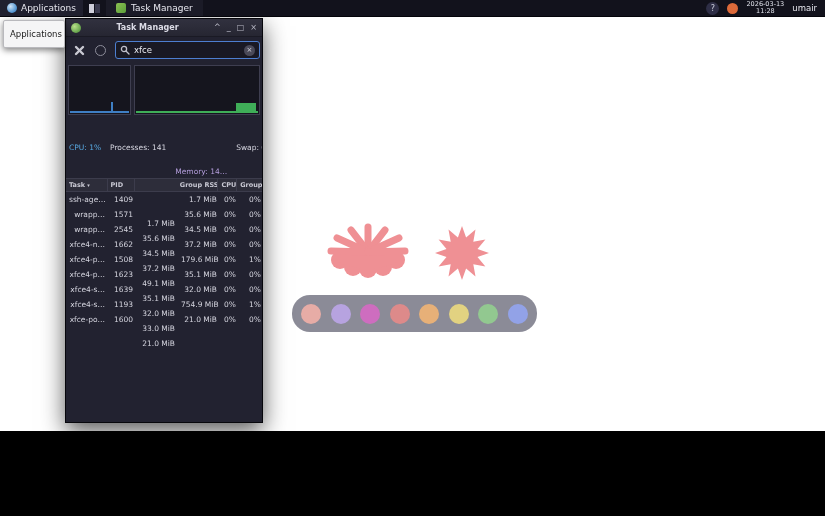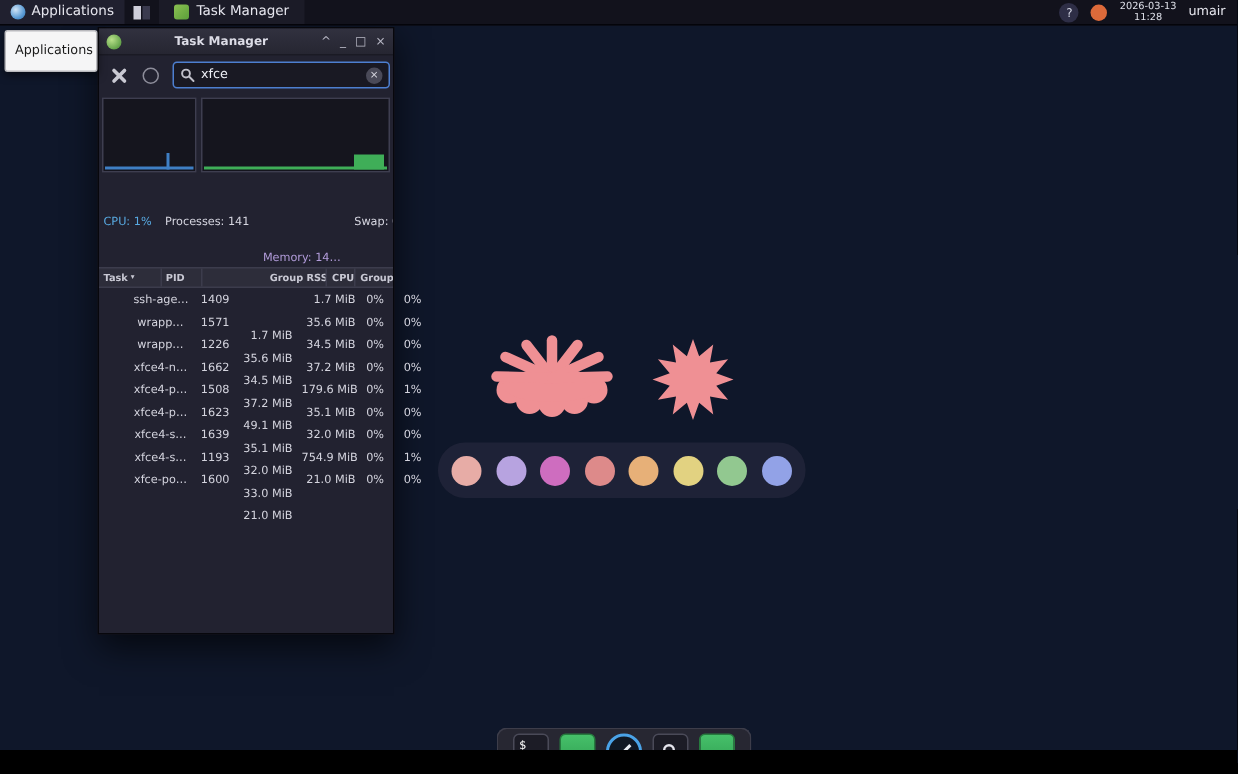--- a/index.html
+++ b/index.html
@@ -1,18 +1,18 @@
 <!DOCTYPE html>
 <html><head>
 <meta charset="utf-8">
 <style>
   *{margin:0;padding:0;box-sizing:border-box;}
   html,body{background:#000;}
   body{font-family:"DejaVu Sans",sans-serif;}
-  .screen{position:relative;width:825px;height:500px;background:#0f172a;overflow:hidden;}
+  .screen{position:relative;width:825px;height:431px;background:#ffffff;overflow:hidden;}
 
   
   .panel{position:absolute;left:0;top:0;width:825px;height:17px;background:#12121c;
          display:flex;justify-content:space-between;align-items:center;color:#e6e6ee;
          font-size:9px;border-bottom:1px solid #04040a;z-index:30;}
   .panel-left{display:flex;align-items:center;height:100%;}
   .apps-btn{display:flex;align-items:center;gap:4px;padding:0 7px;height:100%;background:#20202f;}
   .apps-icon{width:10px;height:10px;border-radius:50%;
              background:radial-gradient(circle at 35% 35%,#cfe3f5,#5b9bd5 60%,#2f6ea8);}
   .pager{display:flex;gap:1px;margin:0 6px;}
@@ -75,21 +75,21 @@
   .c-task{width:42px;}
   .c-pid{width:28px;}
   .c-rss{width:42px;margin-top:48px;}
   .c-grss{width:42px;}
   .c-cpu{width:19px;}
   .c-gcpu{width:25px;border-right:none;}
   .tbody{flex:0 0 auto;}
   .trow{display:flex;height:15px;font-size:7.5px;color:#d4d4de;align-items:center;}
   .tcell{padding:0 3px;overflow:hidden;white-space:nowrap;flex:0 0 auto;}
   .tcell.num{text-align:right;}
-  .tcell.c-task{text-align:center;margin-left:20px;}
+  .tcell.c-task{text-align:right;}
 
   .legend{margin-top:auto;height:17px;background:#2b2b38;border-top:1px solid #3c3c4c;
           display:flex;align-items:center;justify-content:space-between;padding:0 10px;
           font-size:7px;color:#d6d6e0;flex:0 0 auto;}
   .legend-item{display:flex;align-items:center;gap:3px;white-space:nowrap;}
   .legend-dot{width:7px;height:7px;border-radius:50%;flex:0 0 auto;}
 
   
   .flower{position:absolute;left:326px;top:222px;}
   .starburst{position:absolute;left:434px;top:225px;}
@@ -229,21 +229,21 @@
         <div class="trow">
           <span class="tcell c-task">wrapp…</span>
           <span class="tcell c-pid num">1571</span>
           <span class="tcell c-rss num">35.6 MiB</span>
           <span class="tcell c-grss num">35.6 MiB</span>
           <span class="tcell c-cpu num">0%</span>
           <span class="tcell c-gcpu num">0%</span>
         </div>
         <div class="trow">
           <span class="tcell c-task">wrapp…</span>
-          <span class="tcell c-pid num">1226</span>
+          <span class="tcell c-pid num">2545</span>
           <span class="tcell c-rss num">34.5 MiB</span>
           <span class="tcell c-grss num">34.5 MiB</span>
           <span class="tcell c-cpu num">0%</span>
           <span class="tcell c-gcpu num">0%</span>
         </div>
         <div class="trow">
           <span class="tcell c-task">xfce4-n…</span>
           <span class="tcell c-pid num">1662</span>
           <span class="tcell c-rss num">37.2 MiB</span>
           <span class="tcell c-grss num">37.2 MiB</span>

